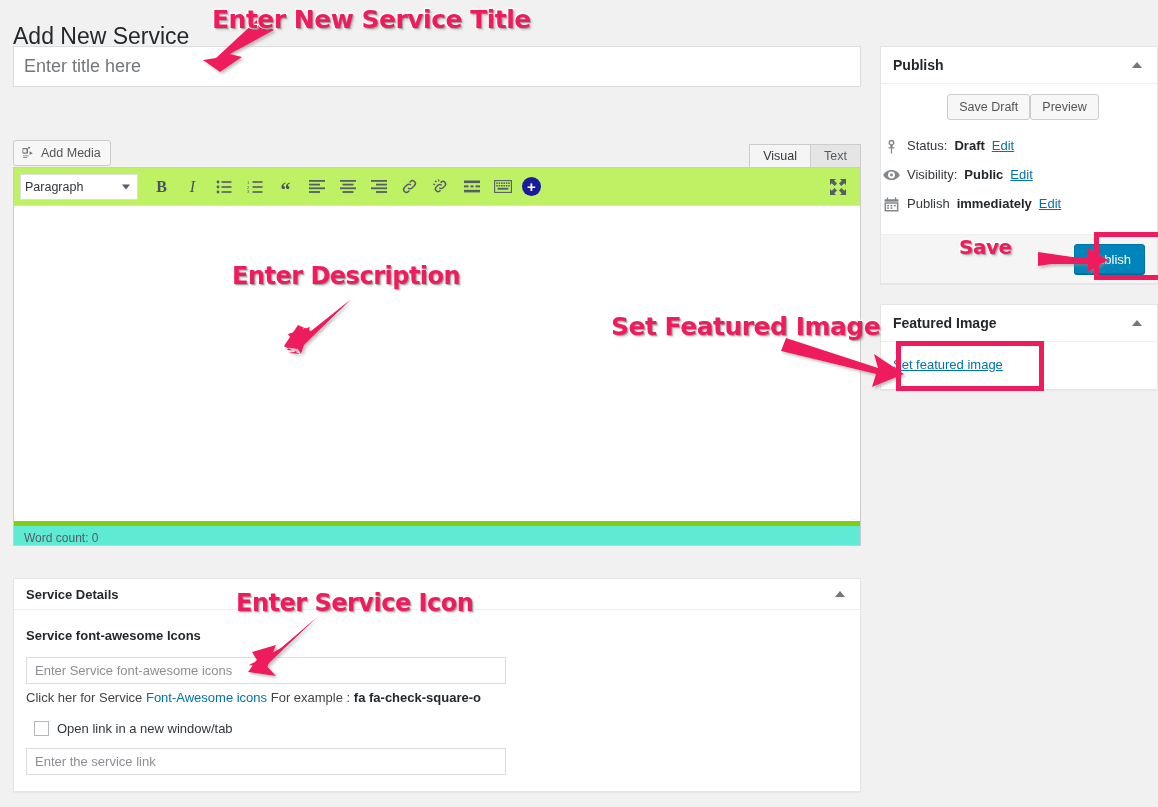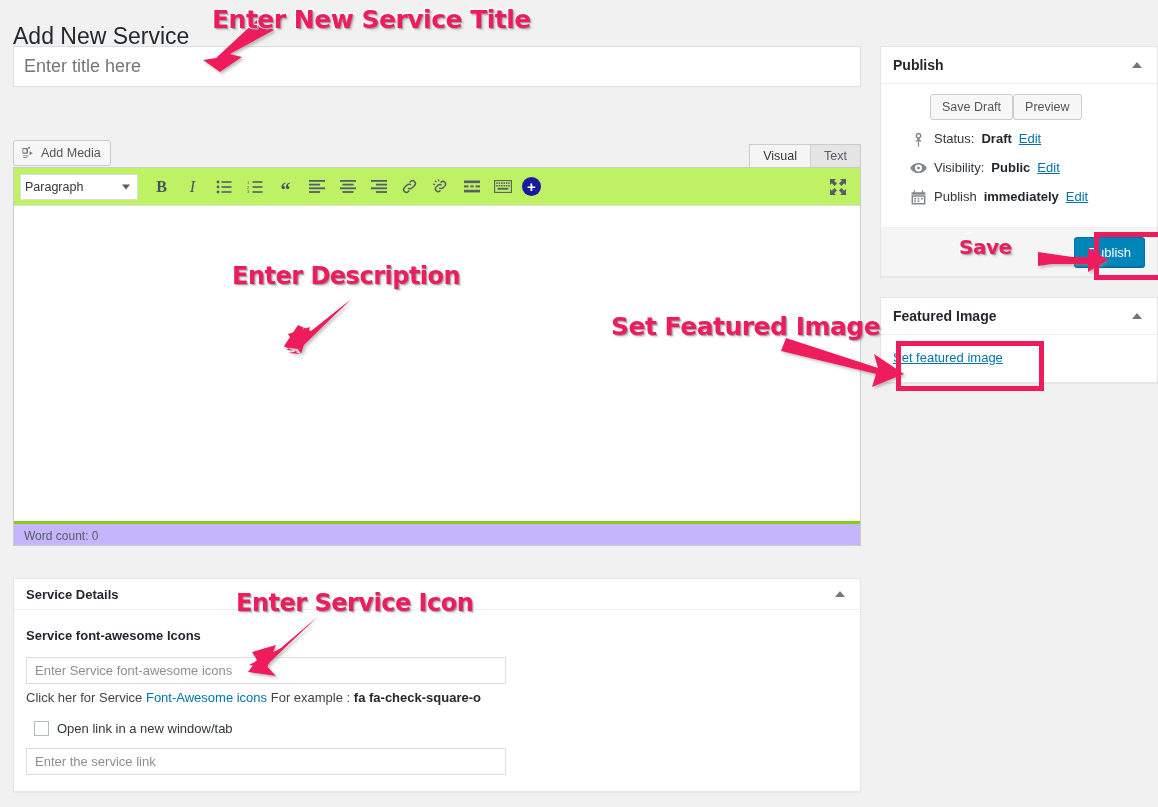--- a/index.html
+++ b/index.html
@@ -167,22 +167,22 @@
     transform: translateY(-50%);
     width: 20px; height: 20px;
     cursor: pointer;
   }
   .editor-body {
     height: 315px;
     background: #fff;
   }
   .editor-status {
     height: 24px;
-    background: #c4b5fd;
-    border-top: 3px solid #84cc16;
+    background: #5eead4;
+    border-top: 5px solid #84cc16;
     font-size: 12px;
     color: #555d66;
     line-height: 24px;
     padding-left: 10px;
   }
 
   
   .metabox {
     position: absolute;
     left: 0; top: 532px;
@@ -276,35 +276,35 @@
   .panel-title { font-size: 14px; font-weight: bold; color: #23282d; }
   .panel-toggle {
     position: absolute; right: 10px; top: 50%;
     transform: translateY(-50%);
     cursor: pointer;
     width: 20px; height:20px;
     display:flex;align-items:center;justify-content:center;
   }
   .pub-top {
     padding: 10px 4px 10px 12px;
-    display: flex; justify-content: flex-start; align-items: center; margin-left: 37px;
+    display: flex; justify-content: center; align-items: center;
   }
   .btn-sec {
     height: 26px;
     padding: 0 11px;
     background: #f7f7f7;
     border: 1px solid #ccc;
     border-radius: 3px;
     color: #555;
     font-size: 12.5px;
     cursor: pointer;
     font-family: "Liberation Sans", sans-serif;
     line-height: 24px;
   }
-  .misc { padding: 0 12px 10px 28px; }
+  .misc { padding: 0 12px 10px 1px; margin-top: 7px; }
   .misc-row {
     display: flex; align-items: center;
     gap: 7px;
     font-size: 13px;
     color: #32373c;
     margin-bottom: 11px;
     line-height: 18px;
   }
   .misc-row .mi { width: 18px; display:flex; justify-content:center; color:#82878c; }
   .misc-row b { font-weight: bold; color: #23282d; }

